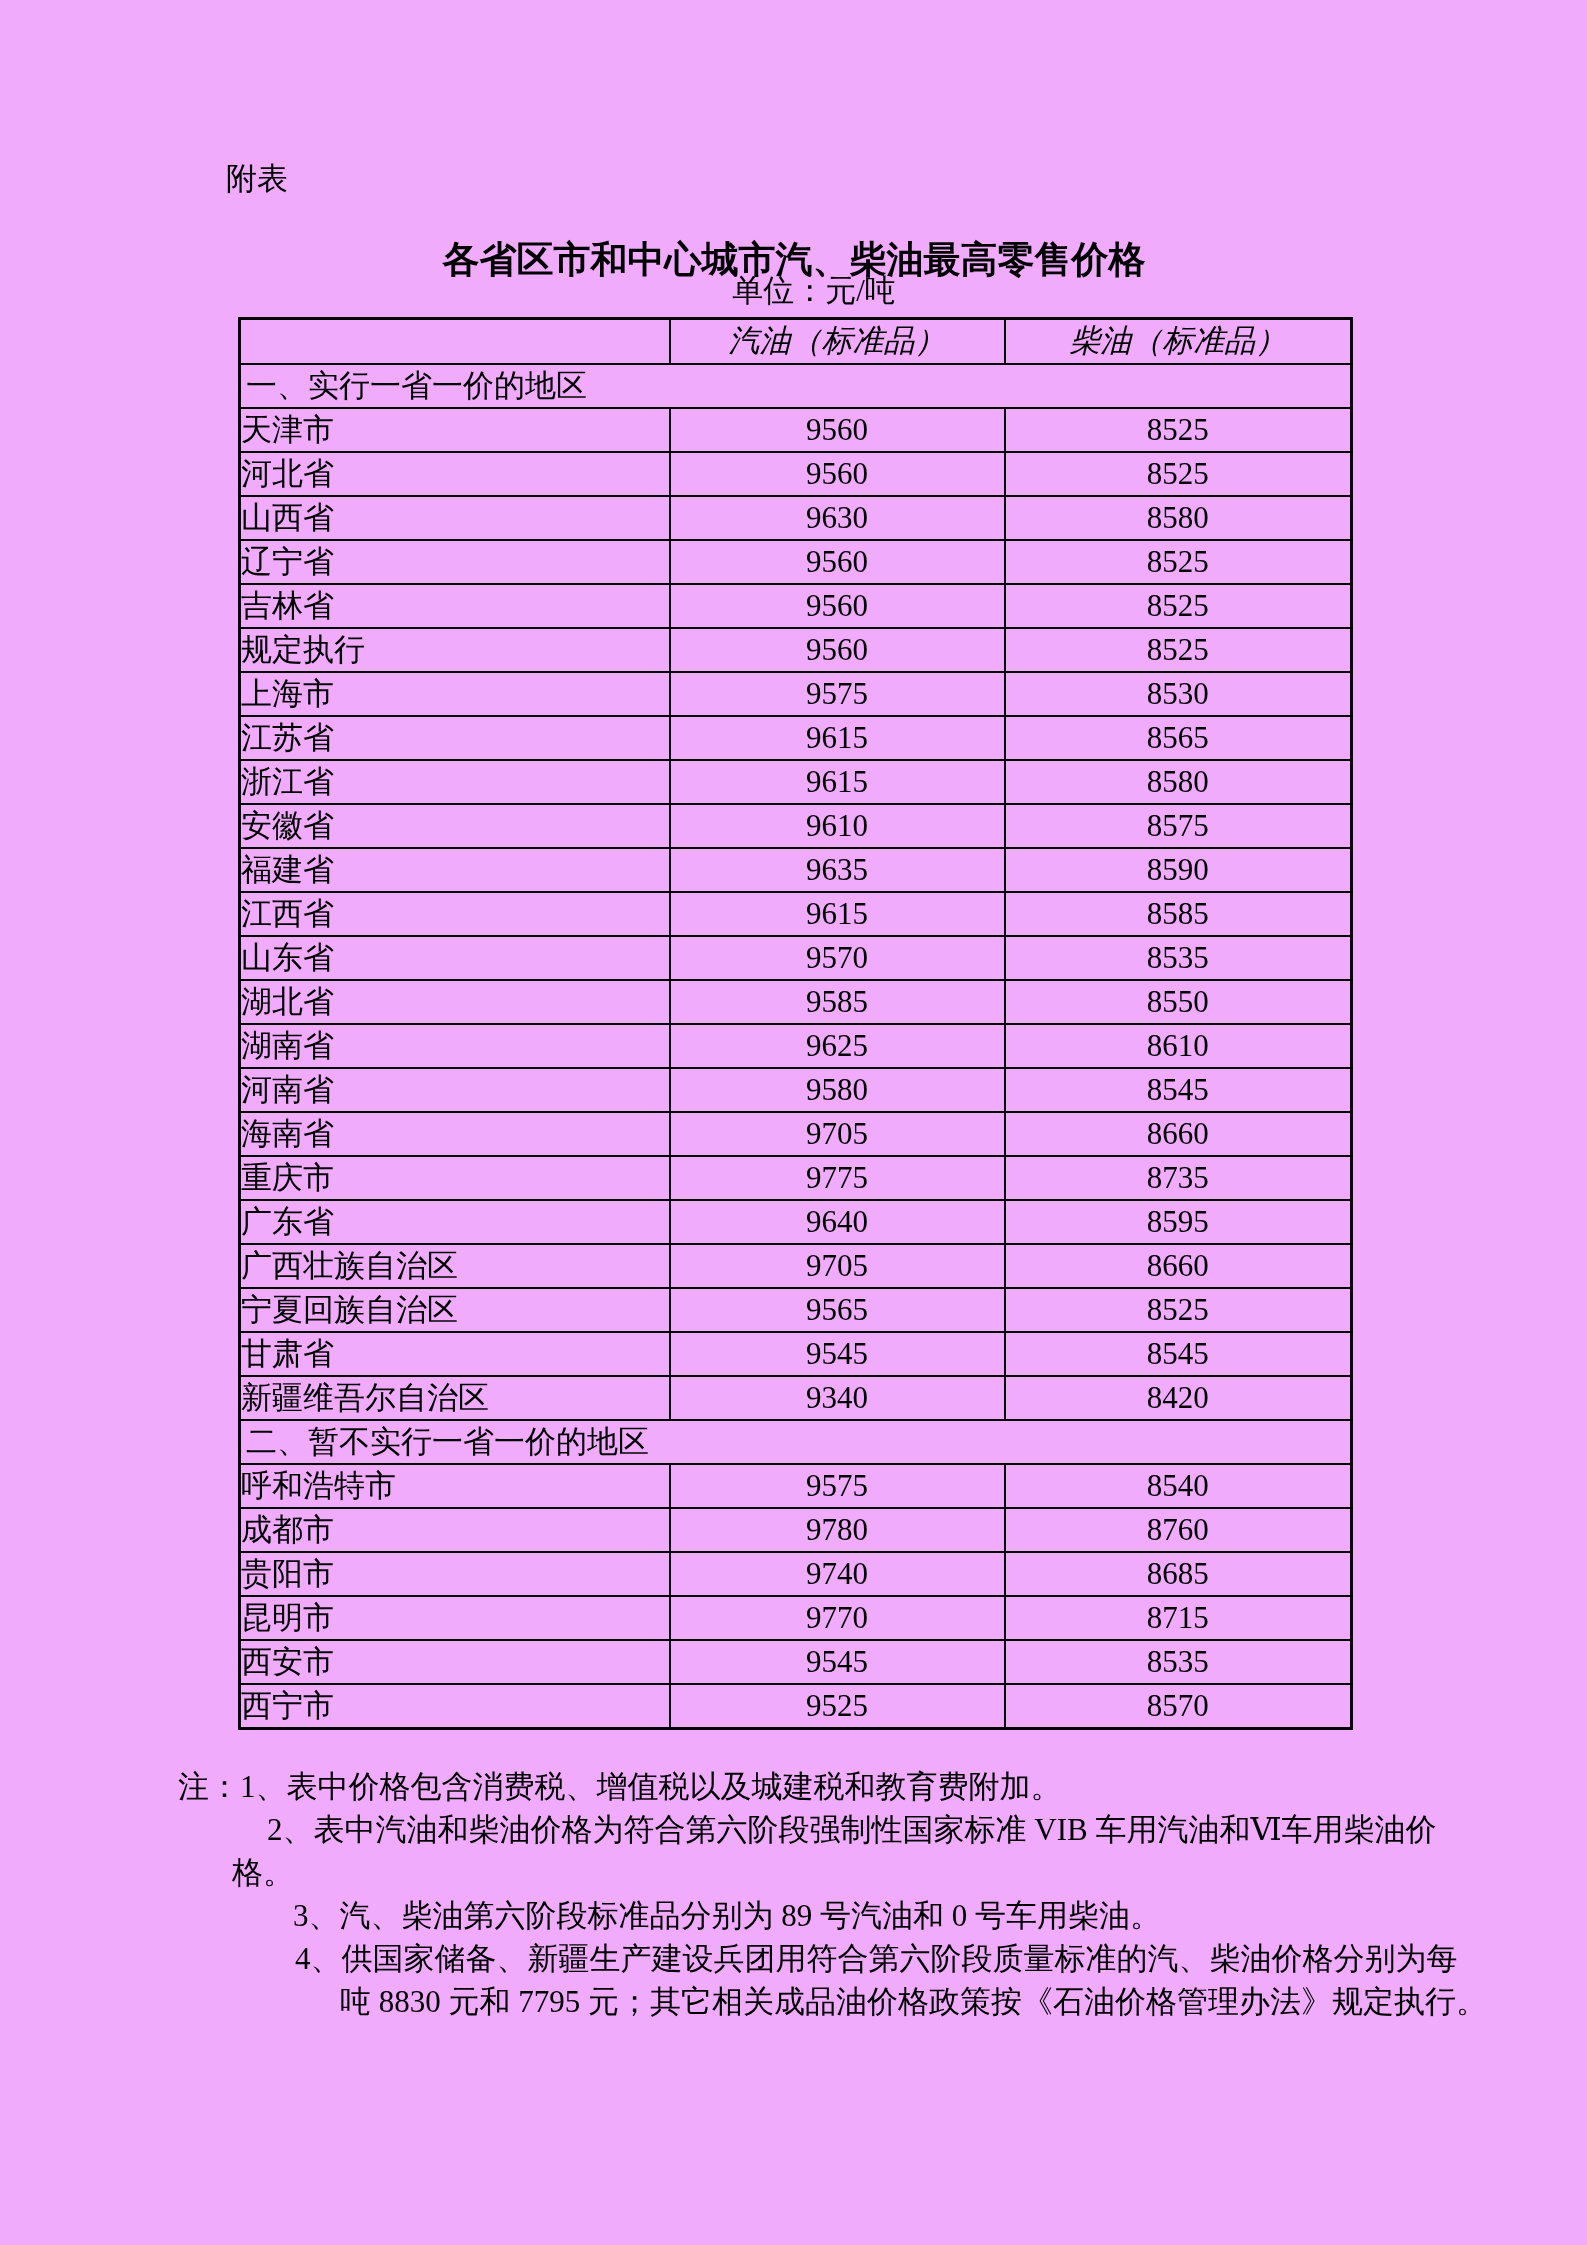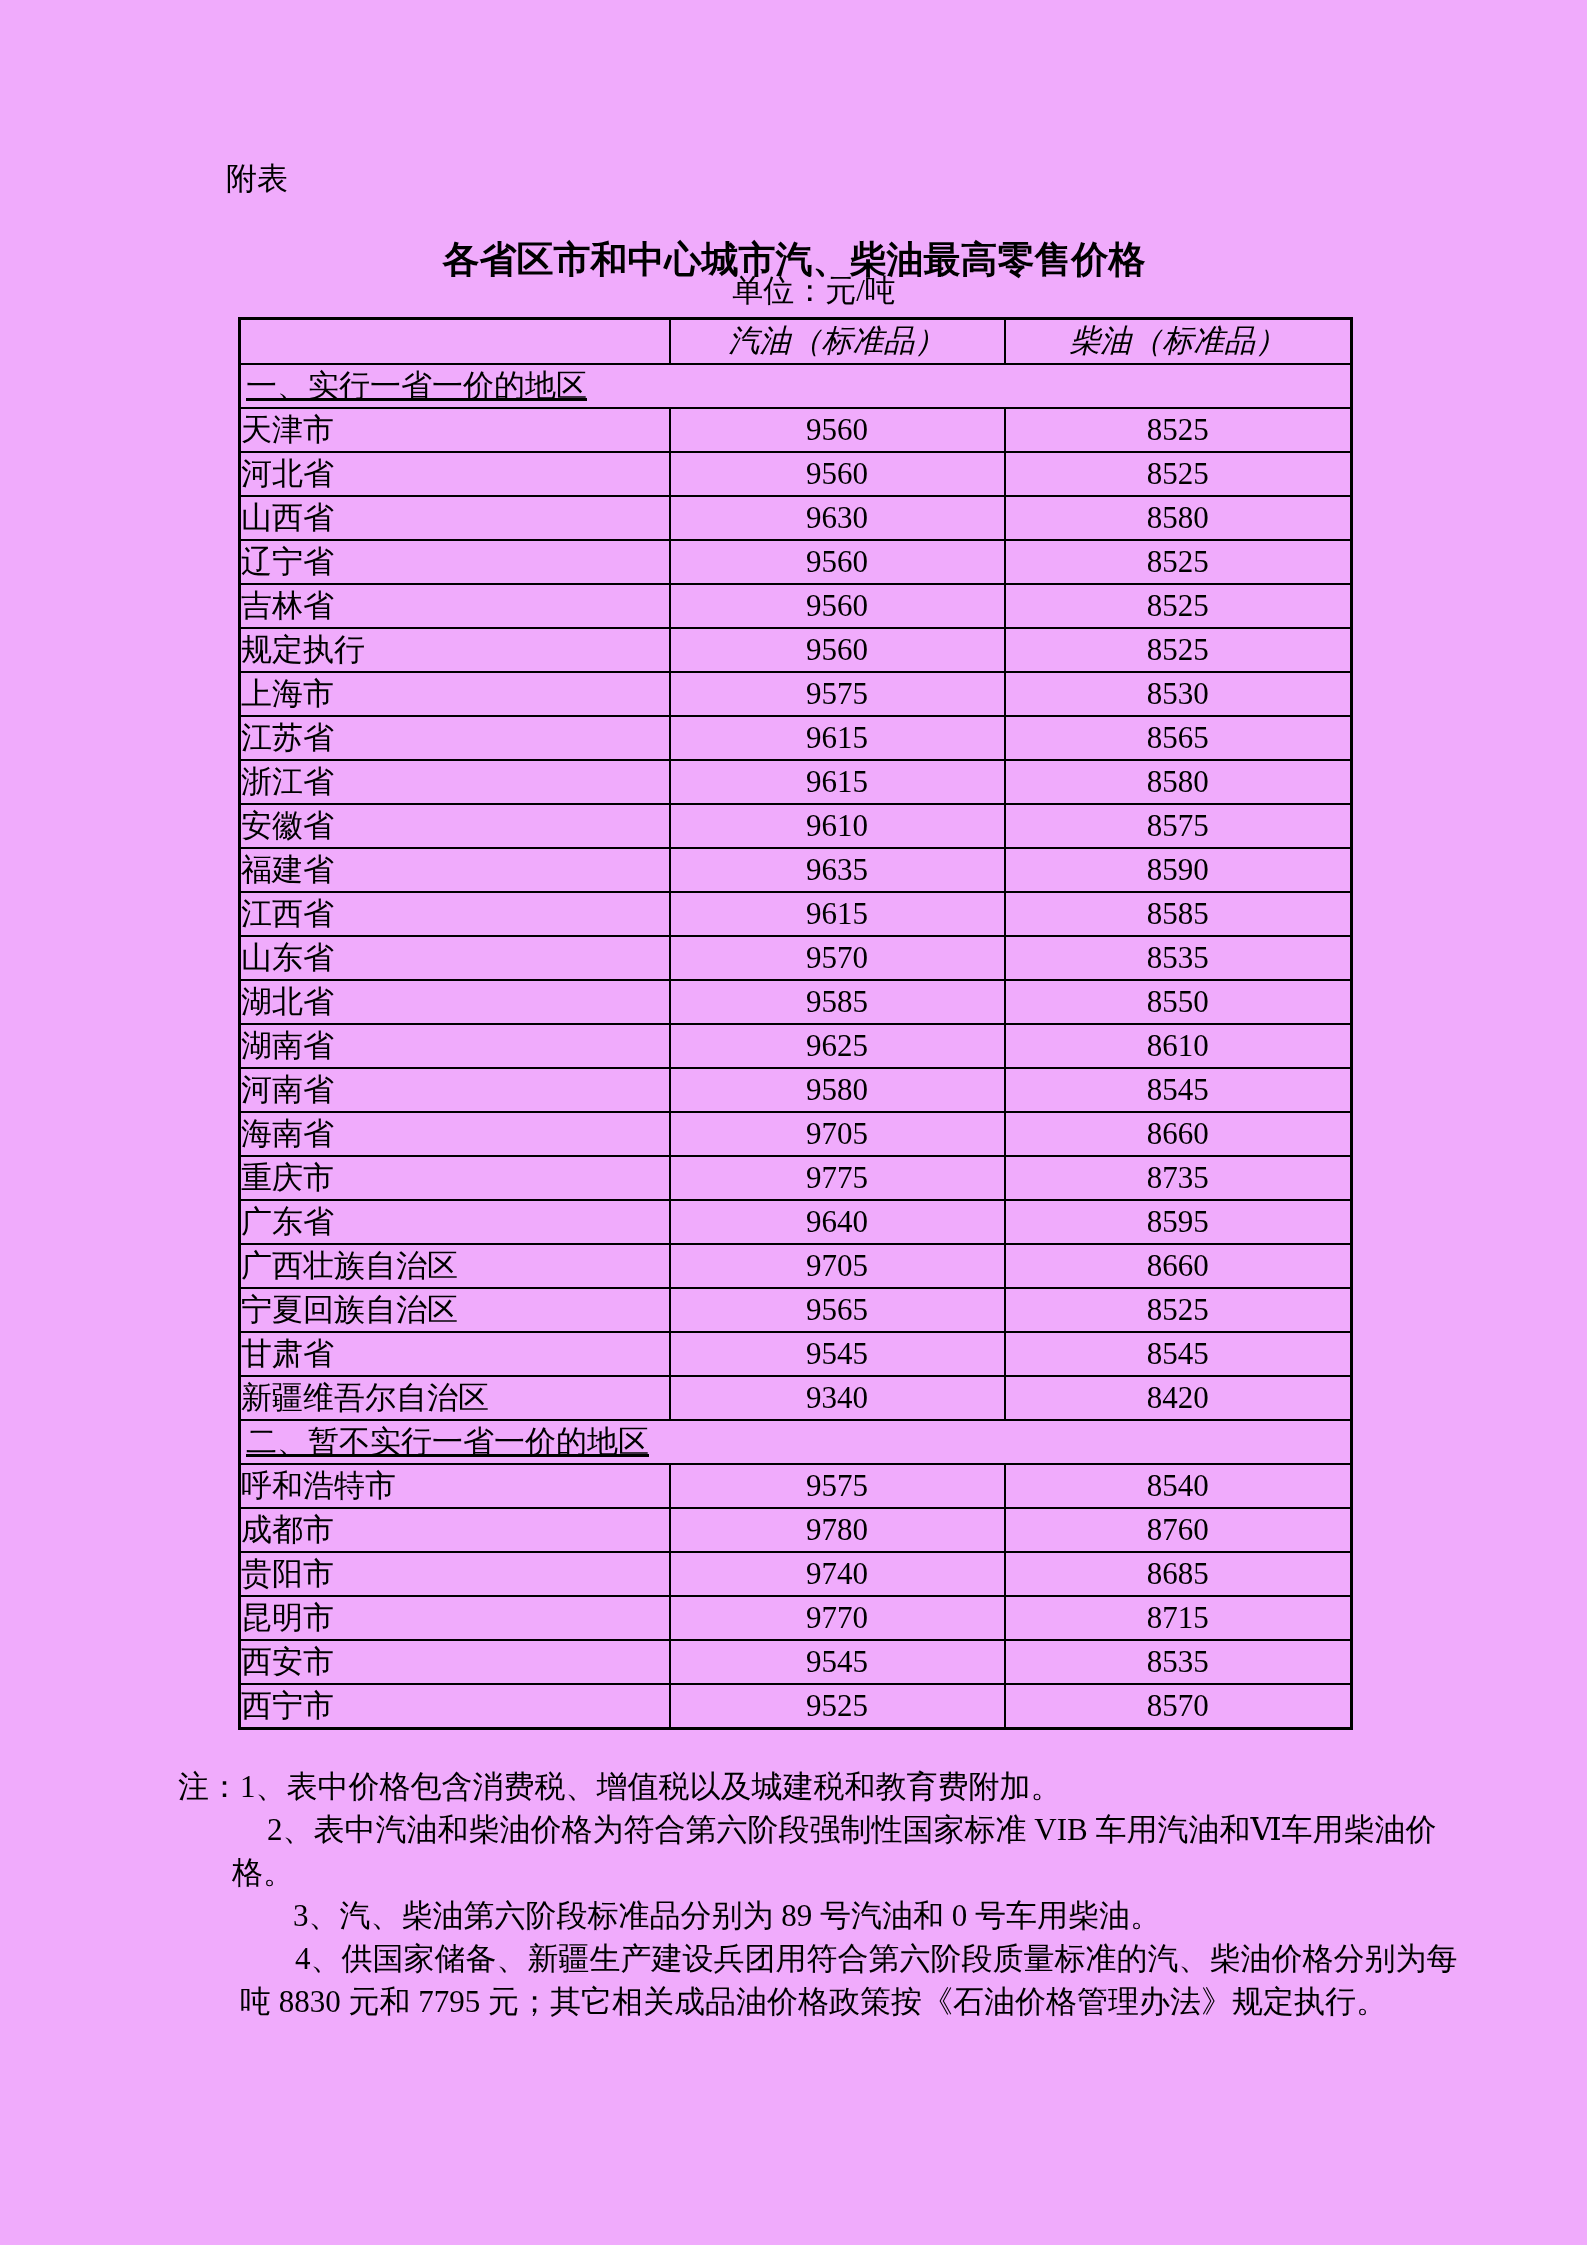--- a/index.html
+++ b/index.html
@@ -61,21 +61,21 @@
   table.price-table td, table.price-table th {
     border: 2px solid #000000;
     padding: 0;
     font-size: 31px;
     font-weight: normal;
     vertical-align: middle;
     overflow: hidden;
   }
   tr.header-row { height: 45px; }
   tr.header-row th { text-align: center; font-style: italic; }
-  tr.section-row { height: 44px; text-decoration: underline; }
+  tr.section-row { height: 44px; }
   tr.section-row td {
     text-align: left;
     padding-left: 5px;
     white-space: nowrap;
   }
   tr.data-row { height: 43.5px; }
   td.region-cell {
     text-align: left;
     padding-left: 82px;
     white-space: nowrap;
@@ -274,16 +274,16 @@
         </tbody>
     </table>
   </div>
 
   <div class="notes" id="notes-block">
   <div class="note-line" style="margin-left: 178px;">注：1、表中价格包含消费税、增值税以及城建税和教育费附加。</div>
       <div class="note-line" style="margin-left: 267px;">2、表中汽油和柴油价格为符合第六阶段强制性国家标准 VIB 车用汽油和Ⅵ车用柴油价</div>
       <div class="note-line" style="margin-left: 232px;">格。</div>
       <div class="note-line" style="margin-left: 293px;">3、汽、柴油第六阶段标准品分别为 89 号汽油和 0 号车用柴油。</div>
       <div class="note-line" style="margin-left: 295px;">4、供国家储备、新疆生产建设兵团用符合第六阶段质量标准的汽、柴油价格分别为每</div>
-      <div class="note-line" style="margin-left: 240px;">吨 8830 元和 7795 元；其它相关成品油价格政策按《石油价格管理办法》规定执行。</div>
+      <div class="note-line" style="margin-left: 240px; text-align: center;">吨 8830 元和 7795 元；其它相关成品油价格政策按《石油价格管理办法》规定执行。</div>
     </div>
 
 </div>
 
 </body></html>

